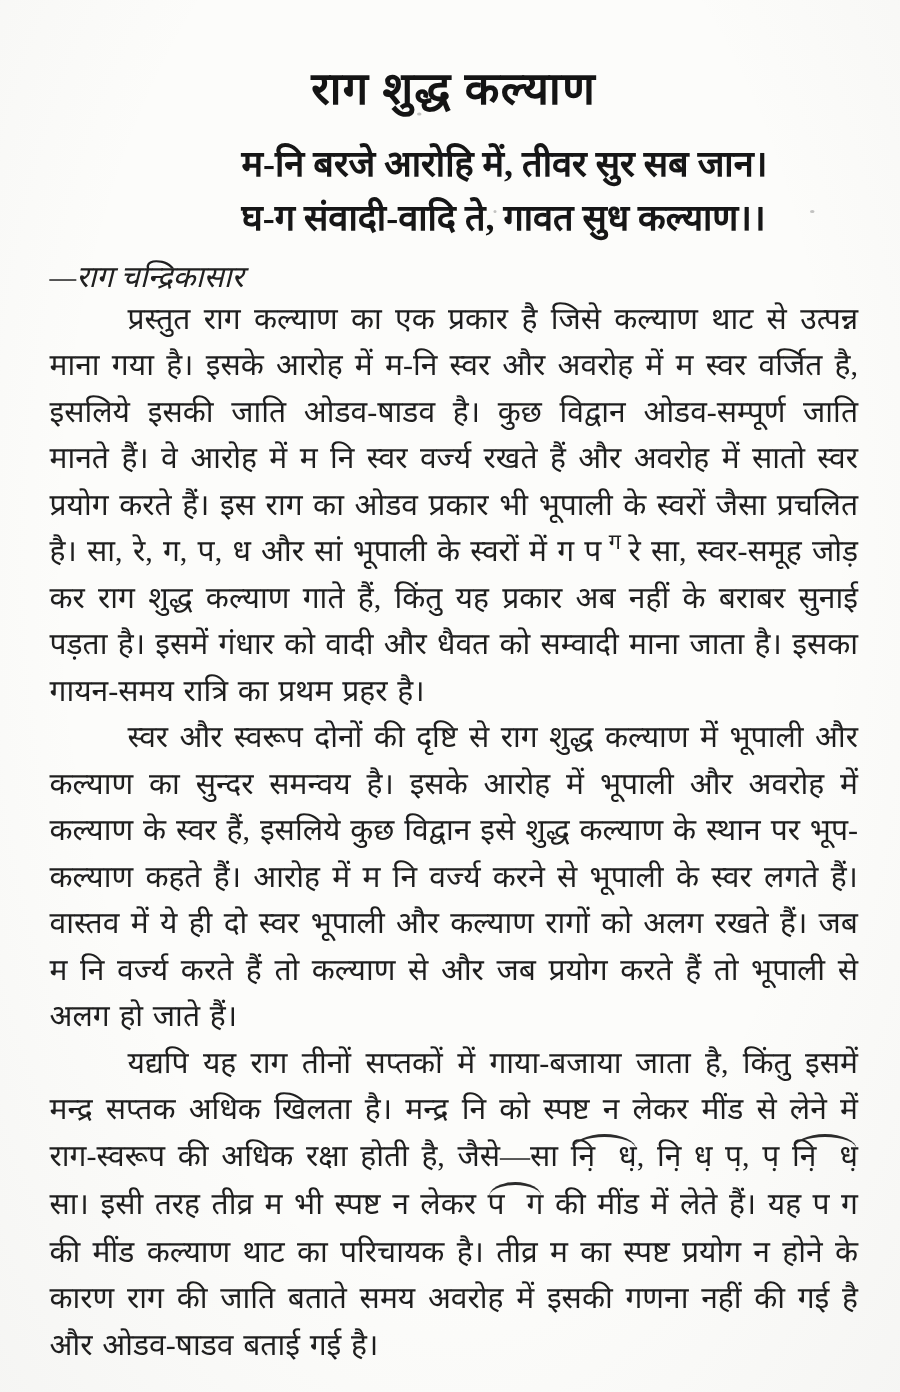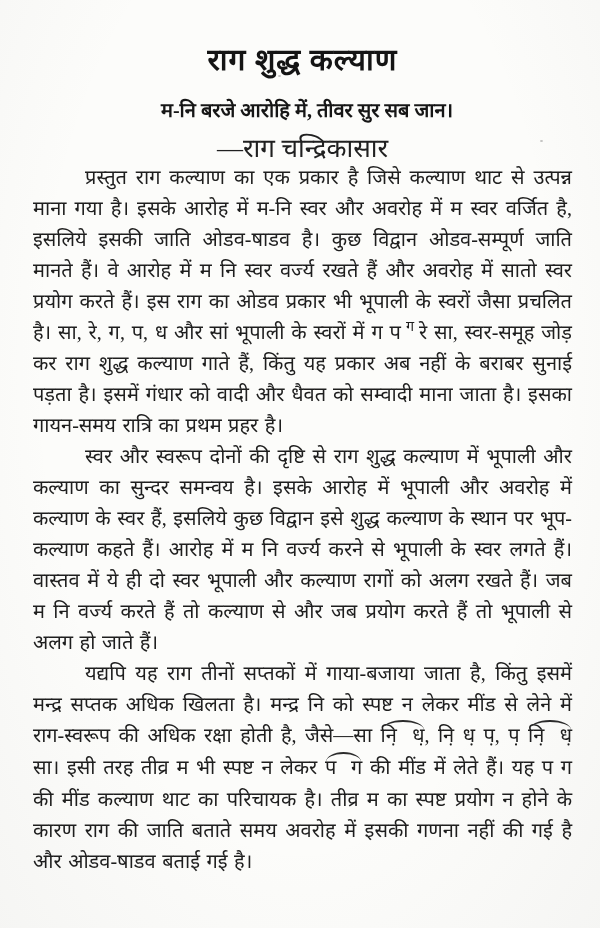--- a/index.html
+++ b/index.html
@@ -26,30 +26,31 @@
     font-size: 30px;
     line-height: 36px;
     font-weight: bold;
     letter-spacing: 1px;
     color: #141414;
   }
   .couplet {
     margin-top: 14px;
     padding-left: 128px;
     font-weight: bold;
-    font-size: 20px;
+    font-size: 24px;
     line-height: 36px;
     color: #161616;
   }
   .attribution {
     margin-top: 8px;
-    text-align: center;
-    font-size: 26px;
+    text-align: left;
+    font-size: 20px;
     line-height: 26px;
     color: #202020;
+    font-style: italic;
   }
   .body-para {
     margin: 0 0 0 0;
     font-size: 20px;
     line-height: 31px;
     text-align: justify;
     text-indent: 52px;
     word-spacing: 1.5px;
     color: #1e1e1e;
   }
@@ -92,20 +93,21 @@
 <div class="page">
 
   <div class="speck s1"></div>
   <div class="speck s2"></div>
   <div class="speck s3"></div>
 
   <h1 class="title">राग शुद्ध कल्याण</h1>
 
   <div class="couplet">
     <div>म-नि बरजे आरोहि में, तीवर सुर सब जान।</div>
+    <div>घ-ग संवादी-वादि ते, गावत  सुध कल्याण।।</div>
   </div>
 
   <div class="attribution">—राग चन्द्रिकासार</div>
 
   <p class="body-para"><span>प्रस्तुत राग कल्याण का एक प्रकार है जिसे कल्याण थाट से उत्पन्न माना गया है। इसके आरोह में म-नि स्वर और अवरोह में म स्वर वर्जित है, इसलिये इसकी जाति ओडव-षाडव है। कुछ विद्वान ओडव-सम्पूर्ण जाति मानते हैं। वे आरोह में म नि स्वर वर्ज्य रखते हैं और अवरोह में सातो स्वर प्रयोग करते हैं। इस राग का ओडव प्रकार भी भूपाली के स्वरों जैसा प्रचलित है। सा, रे, ग, प, ध और सां भूपाली के स्वरों में ग प</span><span class="sup">ग</span><span>रे सा, स्वर-समूह जोड़ कर राग शुद्ध कल्याण गाते हैं, किंतु यह प्रकार अब नहीं के बराबर सुनाई पड़ता है। इसमें गंधार को वादी और धैवत को सम्वादी माना जाता है। इसका गायन-समय रात्रि का प्रथम प्रहर है।</span></p>
 
   <p class="body-para">स्वर और स्वरूप दोनों की दृष्टि से राग शुद्ध कल्याण में भूपाली और कल्याण का सुन्दर समन्वय है। इसके आरोह में भूपाली और अवरोह में कल्याण के स्वर हैं, इसलिये कुछ विद्वान इसे शुद्ध कल्याण के स्थान पर भूप-कल्याण कहते हैं। आरोह में म नि वर्ज्य करने से भूपाली के स्वर लगते हैं। वास्तव में ये ही दो स्वर भूपाली और कल्याण रागों को अलग रखते हैं। जब म नि वर्ज्य करते हैं तो कल्याण से और जब प्रयोग करते हैं तो भूपाली से अलग हो जाते हैं।</p>
 
   <p class="body-para"><span>यद्यपि यह राग तीनों सप्तकों में गाया-बजाया जाता है, किंतु इसमें मन्द्र सप्तक अधिक खिलता है। मन्द्र नि को स्पष्ट न लेकर मींड से लेने में राग-स्वरूप की अधिक रक्षा होती है, जैसे—सा </span><span class="meend">नि̣ ध̣</span><span>, नि̣ ध̣ प̣, प̣ </span><span class="meend">नि̣ ध̣</span><span> सा। इसी तरह तीव्र म भी स्पष्ट न लेकर </span><span class="meend">प ग</span><span> की मींड में लेते हैं। यह प ग की मींड कल्याण थाट का परिचायक है। तीव्र म का स्पष्ट प्रयोग न होने के कारण राग की जाति बताते समय अवरोह में इसकी गणना नहीं की गई है और ओडव-षाडव बताई गई है।</span></p>
 

